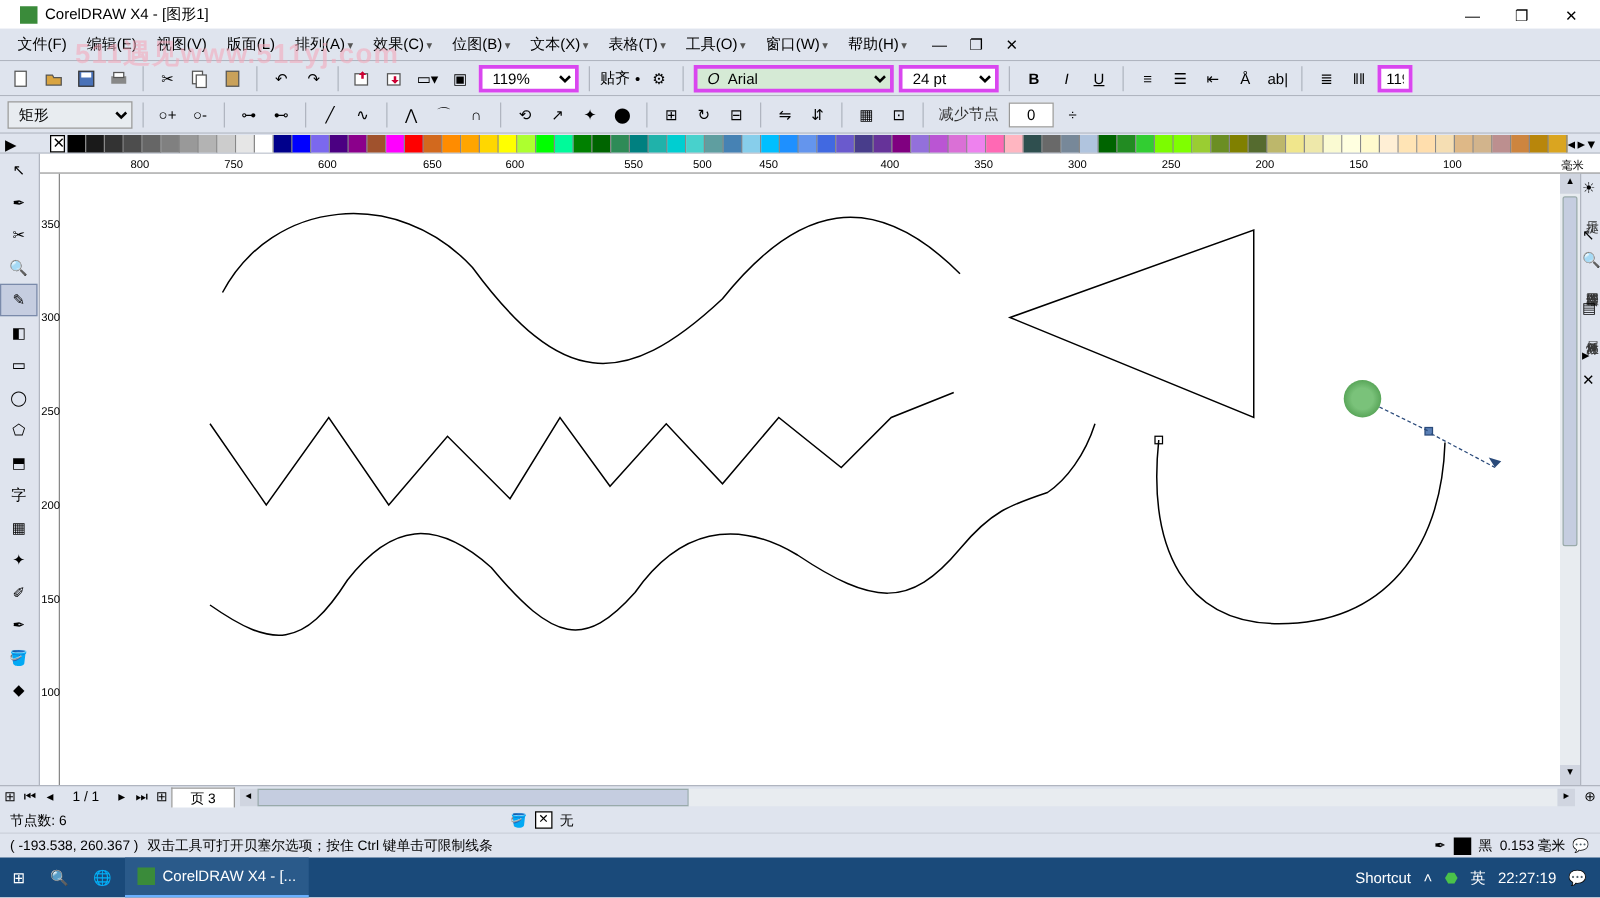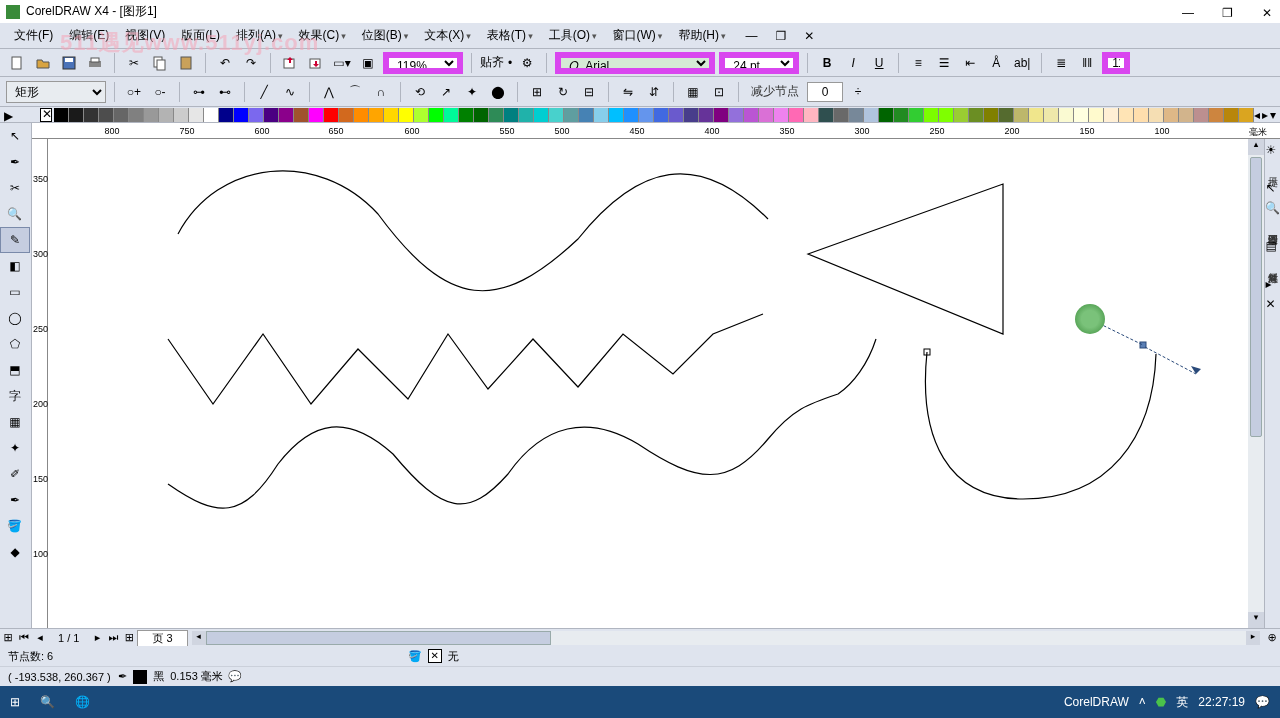--- a/index.html
+++ b/index.html
@@ -1,30 +1,30 @@
 <!DOCTYPE html>
 <html><head>
 <meta charset="utf-8">
 <style>
 * { margin: 0; padding: 0; box-sizing: border-box; font-family: "Microsoft YaHei", Arial, sans-serif; }
 body { width: 1280px; height: 718px; background: #dfe4ee; overflow: hidden; font-size: 12px; }
-.titlebar { height: 23px; background: #fff; display: flex; align-items: center; padding: 0 6px; }
+.titlebar { height: 23px; background: #fff; display: flex; align-items: center; padding: 0 16px; }
 .titlebar .app-icon { width: 14px; height: 14px; background: #3a8b3a; margin-right: 6px; }
 .titlebar .title { flex: 1; color: #000; }
 .titlebar .winbtns { display: flex; gap: 28px; }
 .titlebar .winbtn { width: 12px; height: 12px; cursor: pointer; }
 .menubar { height: 26px; display: flex; align-items: center; padding: 0 6px; background: #dfe4ee; border-bottom: 1px solid #b0b5c0; }
 .menubar .menu { padding: 0 8px; cursor: pointer; position: relative; }
 .menubar .caret { font-size: 9px; margin-left: 2px; color: #555; }
 .menubar .mdi-btn { padding: 0 6px; cursor: pointer; margin-left: 6px; }
 .watermark { position: absolute; left: 60px; top: 28px; font-size: 22px; font-weight: bold; color: #f5a6b8; opacity: 0.55; z-index: 50; pointer-events: none; letter-spacing: 1px; }
 .toolbar { height: 28px; display: flex; align-items: center; padding: 0 6px; gap: 4px; background: #dfe4ee; border-bottom: 1px solid #b0b5c0; }
 .toolbar .tbtn { width: 22px; height: 22px; display: flex; align-items: center; justify-content: center; cursor: pointer; border-radius: 2px; }
 .toolbar .sep { width: 1px; height: 20px; background: #b0b5c0; margin: 0 4px; }
-.toolbar .combo { height: 22px; border: 6px solid #d946ef; background: #fff; font-size: 12px; padding: 0 4px; }
+.toolbar .combo { height: 22px; border: 3px solid #d946ef; background: #fff; font-size: 12px; padding: 0 4px; }
 .toolbar .zoom { width: 80px; }
 .toolbar .font { width: 160px; background: #d5ead5; }
 .toolbar .fontsize { width: 80px; }
 .propbar { height: 30px; display: flex; align-items: center; padding: 0 6px; gap: 4px; background: #dfe4ee; border-bottom: 1px solid #b0b5c0; }
 .propbar .shape-sel { width: 100px; height: 22px; border: 1px solid #999; background: #e8ecf0; font-size: 12px; padding: 0 4px; }
 .propbar .tbtn { width: 22px; height: 22px; display: flex; align-items: center; justify-content: center; cursor: pointer; }
 .propbar .sep { width: 1px; height: 20px; background: #b0b5c0; margin: 0 4px; }
 .propbar .lbl { font-size: 12px; color: #333; margin: 0 4px; }
 .propbar .numfld { width: 36px; height: 20px; border: 1px solid #999; background: #fff; display: flex; align-items: center; justify-content: center; }
 .colorbar { height: 16px; display: flex; align-items: center; padding-left: 40px; background: #dfe4ee; border-bottom: 1px solid #b0b5c0; position: relative; }
@@ -343,25 +343,25 @@
     <div class="tool">✐</div>
     <div class="tool">✒</div>
     <div class="tool">🪣</div>
     <div class="tool">◆</div>
   </div>
   <div class="rulerbox">
     <div class="ruler-h">
       <span class="lbl" style="left:80px">800</span>
       <span class="lbl" style="left:155px">750</span>
       <span class="lbl" style="left:230px">600</span>
-      <span class="lbl" style="left:304px">650</span>
+      <span class="lbl" style="left:314px">650</span>
       <span class="lbl" style="left:380px">600</span>
       <span class="lbl" style="left:475px">550</span>
       <span class="lbl" style="left:530px">500</span>
-      <span class="lbl" style="left:605px">450</span>
+      <span class="lbl" style="left:583px">450</span>
       <span class="lbl" style="left:680px">400</span>
       <span class="lbl" style="left:755px">350</span>
       <span class="lbl" style="left:830px">300</span>
       <span class="lbl" style="left:905px">250</span>
       <span class="lbl" style="left:980px">200</span>
       <span class="lbl" style="left:1055px">150</span>
       <span class="lbl" style="left:1130px">100</span>
       <span class="lbl" style="right:4px">毫米</span>
     </div>
     <div class="canvas-row">
@@ -431,35 +431,40 @@
   <div class="s1">节点数: 6</div>
   <div class="s3">
     <span>🪣</span>
     <span class="noicon">✕</span>
     <span>无</span>
   </div>
 </div>
 
 <div class="statusbar2">
   <div class="coord">( -193.538, 260.367 )</div>
+  <div class="hint">双击工具可打开贝塞尔选项；按住 Ctrl 键单击可限制线条</div>
   <div class="fillind">
     <span>✒</span>
     <span class="blacksw"></span>
     <span>黑</span>
     <span>0.153 毫米</span>
     <span>💬</span>
   </div>
 </div>
 
 <div class="taskbar">
   <div class="tbitem">⊞</div>
   <div class="tbitem">🔍</div>
   <div class="tbitem">🌐</div>
+  <div class="tbitem active">
+    <span style="width:14px;height:14px;background:#3a8b3a;margin-right:6px"></span>
+    <span>CorelDRAW X4 - [...</span>
+  </div>
   <div class="spacer"></div>
   <div class="tray">
-    <span>CorelDRAW</span>
+    <span>Shortcut</span>
     <span>˄</span>
     <span style="color:#4ac24a">⬣</span>
     <span>英</span>
     <span>22:27:19</span>
     <span>💬</span>
   </div>
 </div>
 
 </body></html>

